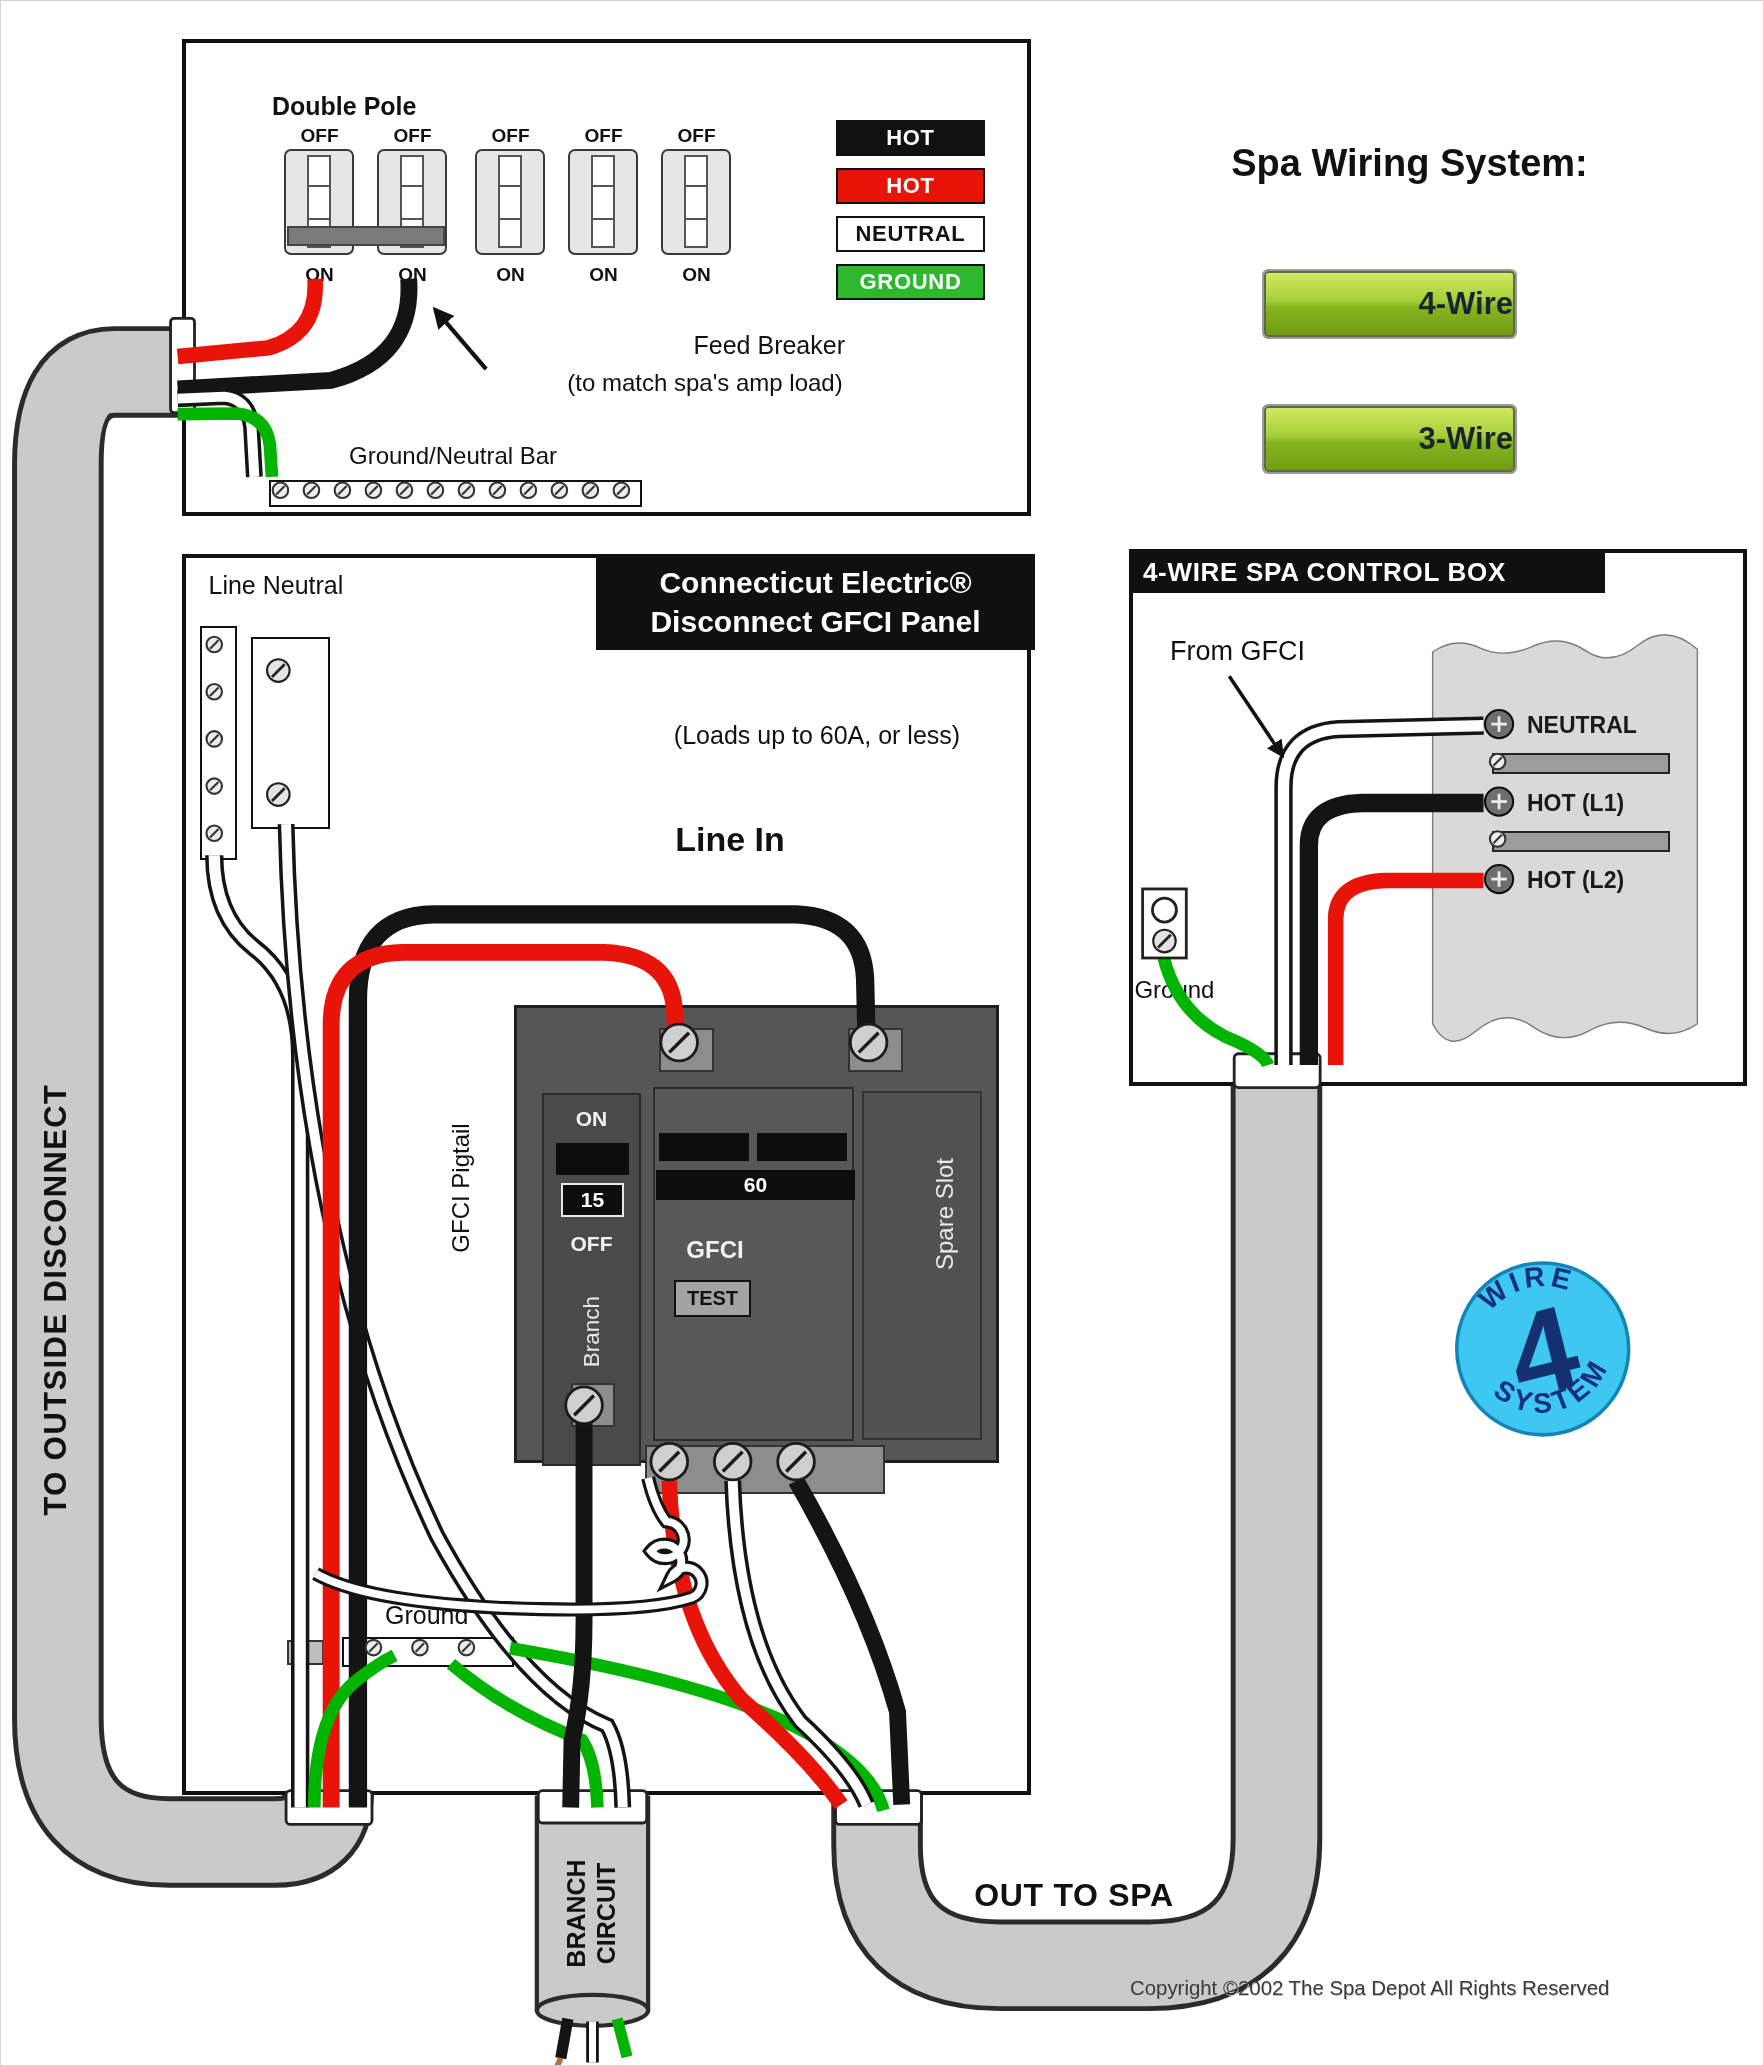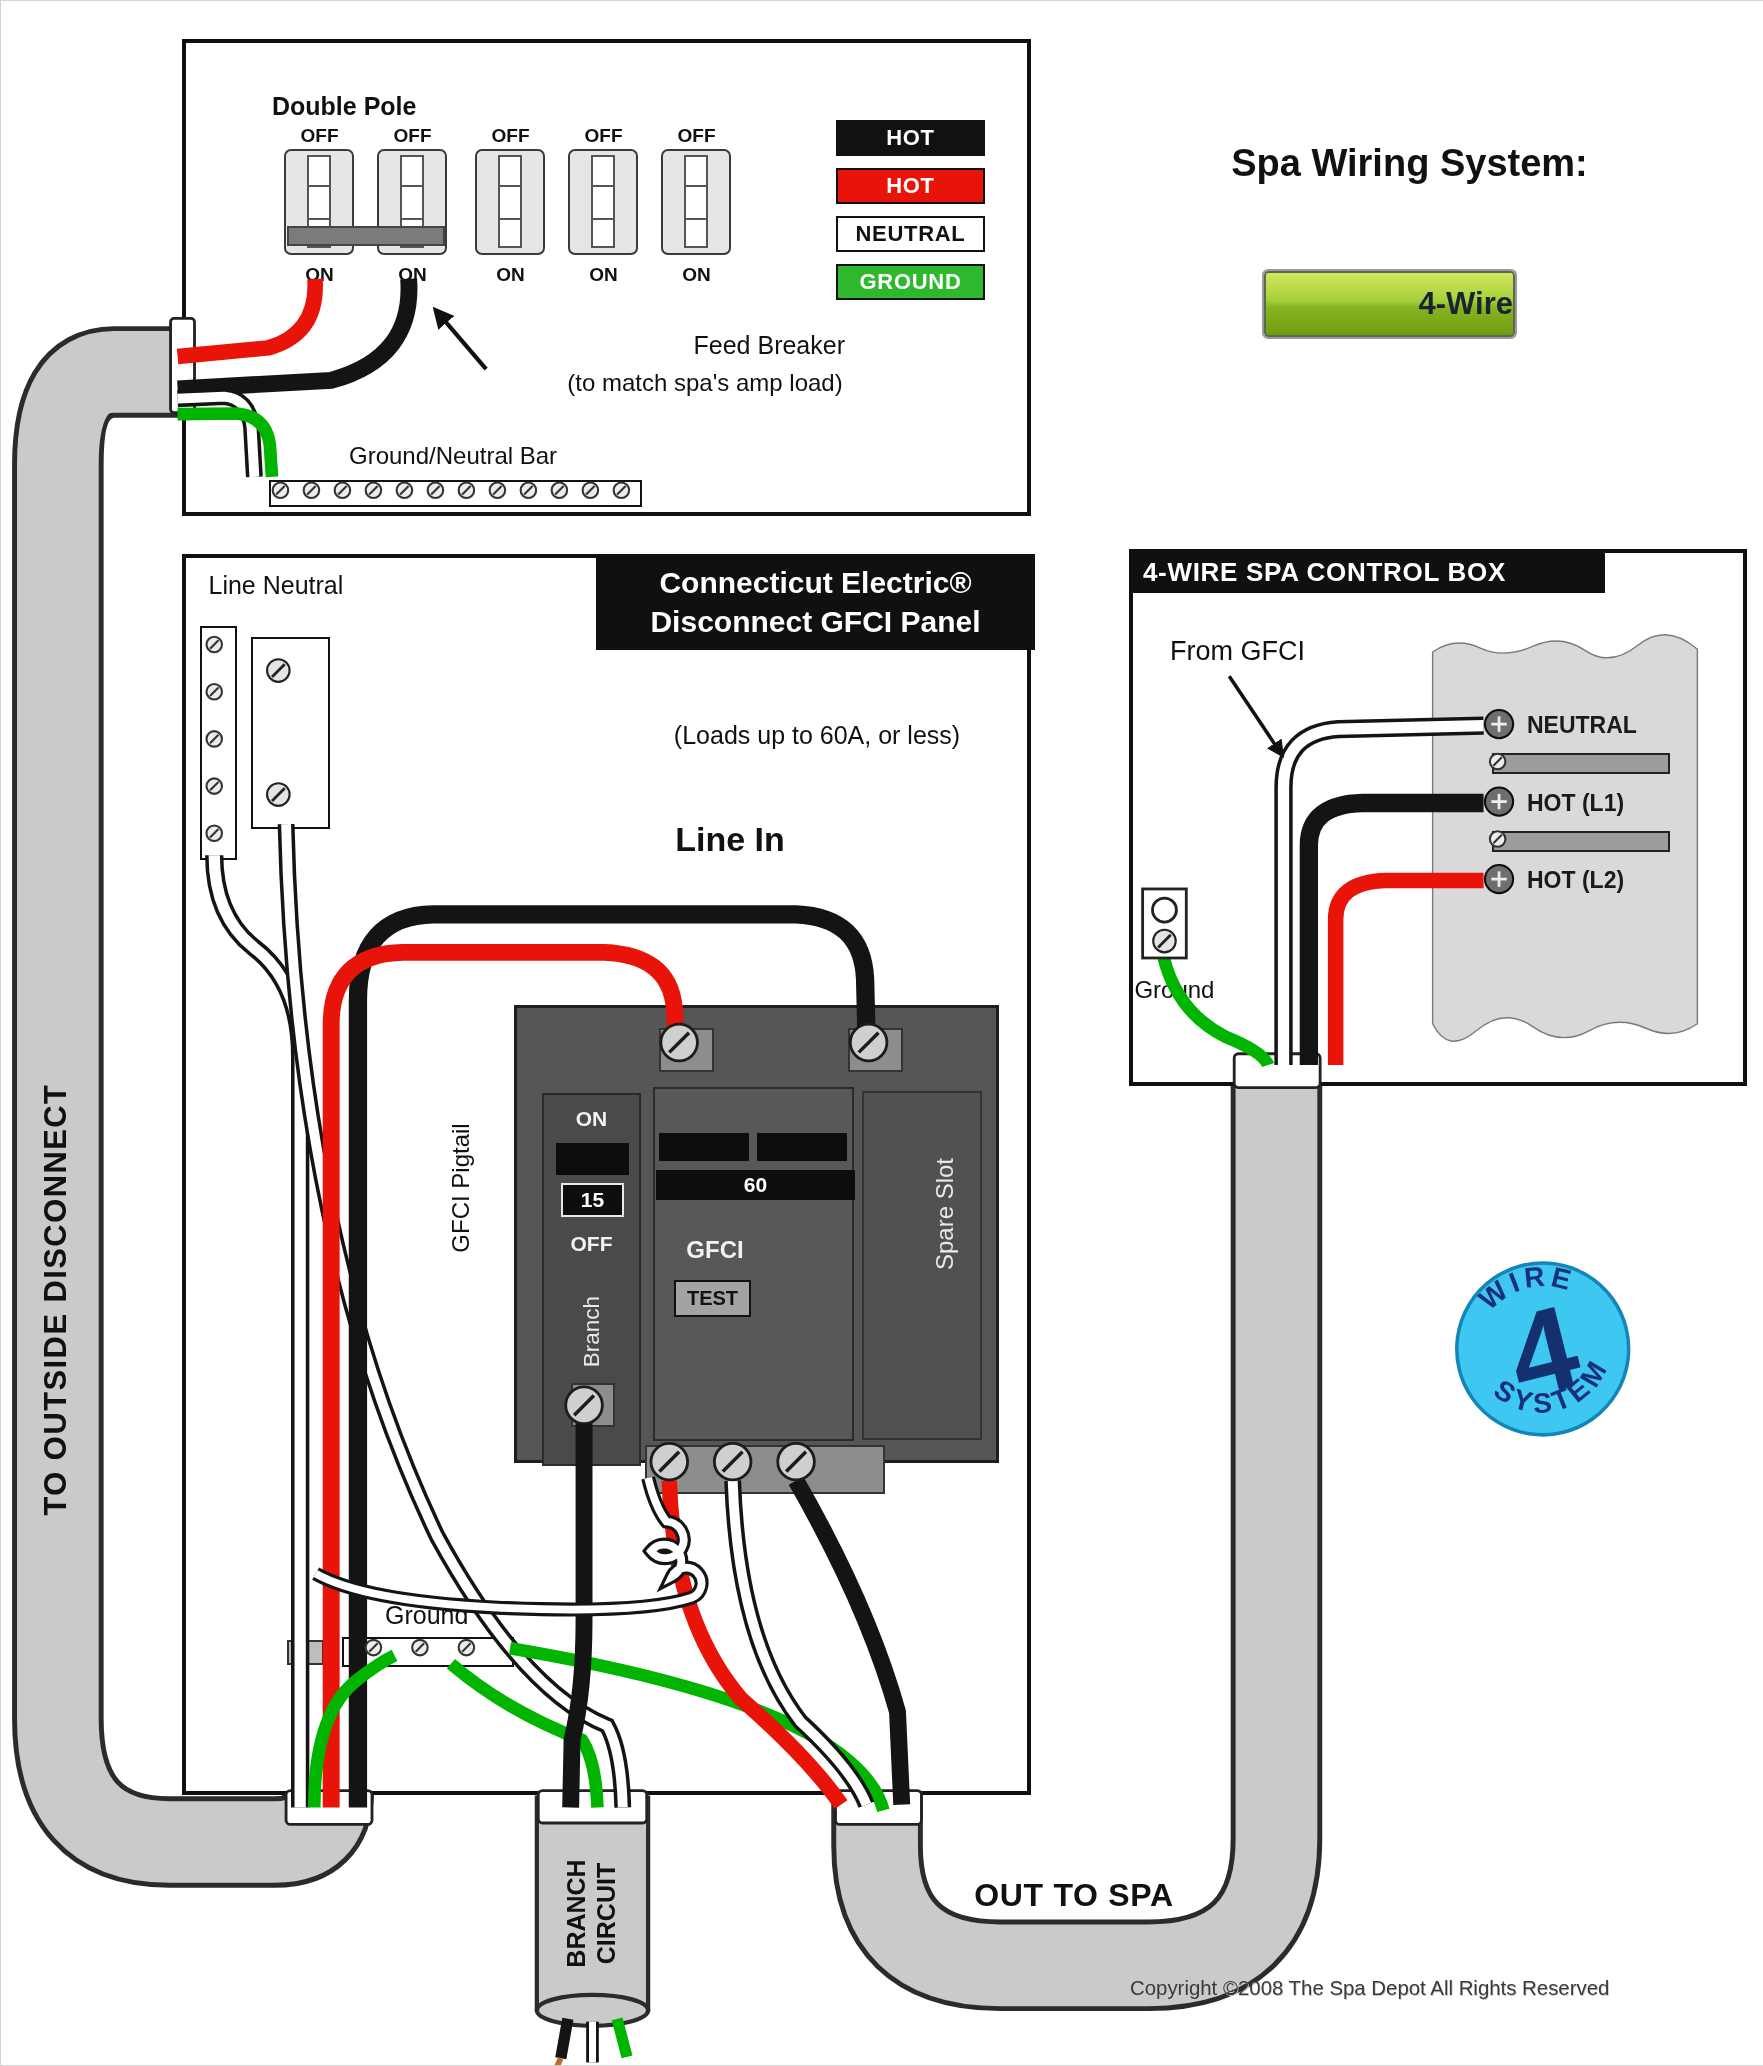--- a/index.html
+++ b/index.html
@@ -179,20 +179,21 @@
     </div>
 
     <div class="feed1">Feed Breaker</div>
     <div class="feed2">(to match spa's amp load)</div>
     <div class="gnb-label">Ground/Neutral Bar</div>
     <div class="gnb-bar"></div>
   </div>
 
   <div class="sw-title">Spa Wiring System:</div>
   <div id="btn-4wire" class="wire-btn">4-Wire</div>
+  <div id="btn-3wire" class="wire-btn">3-Wire</div>
 
   <div class="panel" style="left:182px;top:554px;width:849px;height:1241px">
     <div class="hdr gp-hdr">
       <div>Connecticut Electric®</div>
       <div>Disconnect GFCI Panel</div>
     </div>
     <div class="ln-label">Line Neutral</div>
     <div class="nbar"></div>
     <div class="nblock"></div>
     <div class="loads">(Loads up to 60A, or less)</div>
@@ -365,17 +366,17 @@
       <path id="badgeArcBot" d="M -90 36 A 102 102 0 0 0 90 36" fill="none"></path>
       <text class="badge-arc"><textPath href="#badgeArcTop" startOffset="50%" text-anchor="middle">WIRE</textPath></text>
       <text class="badge-num" x="0" y="62" text-anchor="middle">4</text>
       <text class="badge-arc"><textPath href="#badgeArcBot" startOffset="50%" text-anchor="middle">SYSTEM</textPath></text>
     </g>
   </svg>
 
   <div class="toplabel tod rot">TO OUTSIDE DISCONNECT</div>
   <div class="toplabel bc rot">BRANCH CIRCUIT</div>
   <div class="toplabel ots">OUT TO SPA</div>
-  <div class="toplabel copyright">Copyright ©2008 The Spa Depot All Rights Reserved</div>
+  <div class="toplabel copyright">Copyright ©2002 The Spa Depot All Rights Reserved</div>
 
   <div class="frame"></div>
 </div>
 
 
 </body></html>

